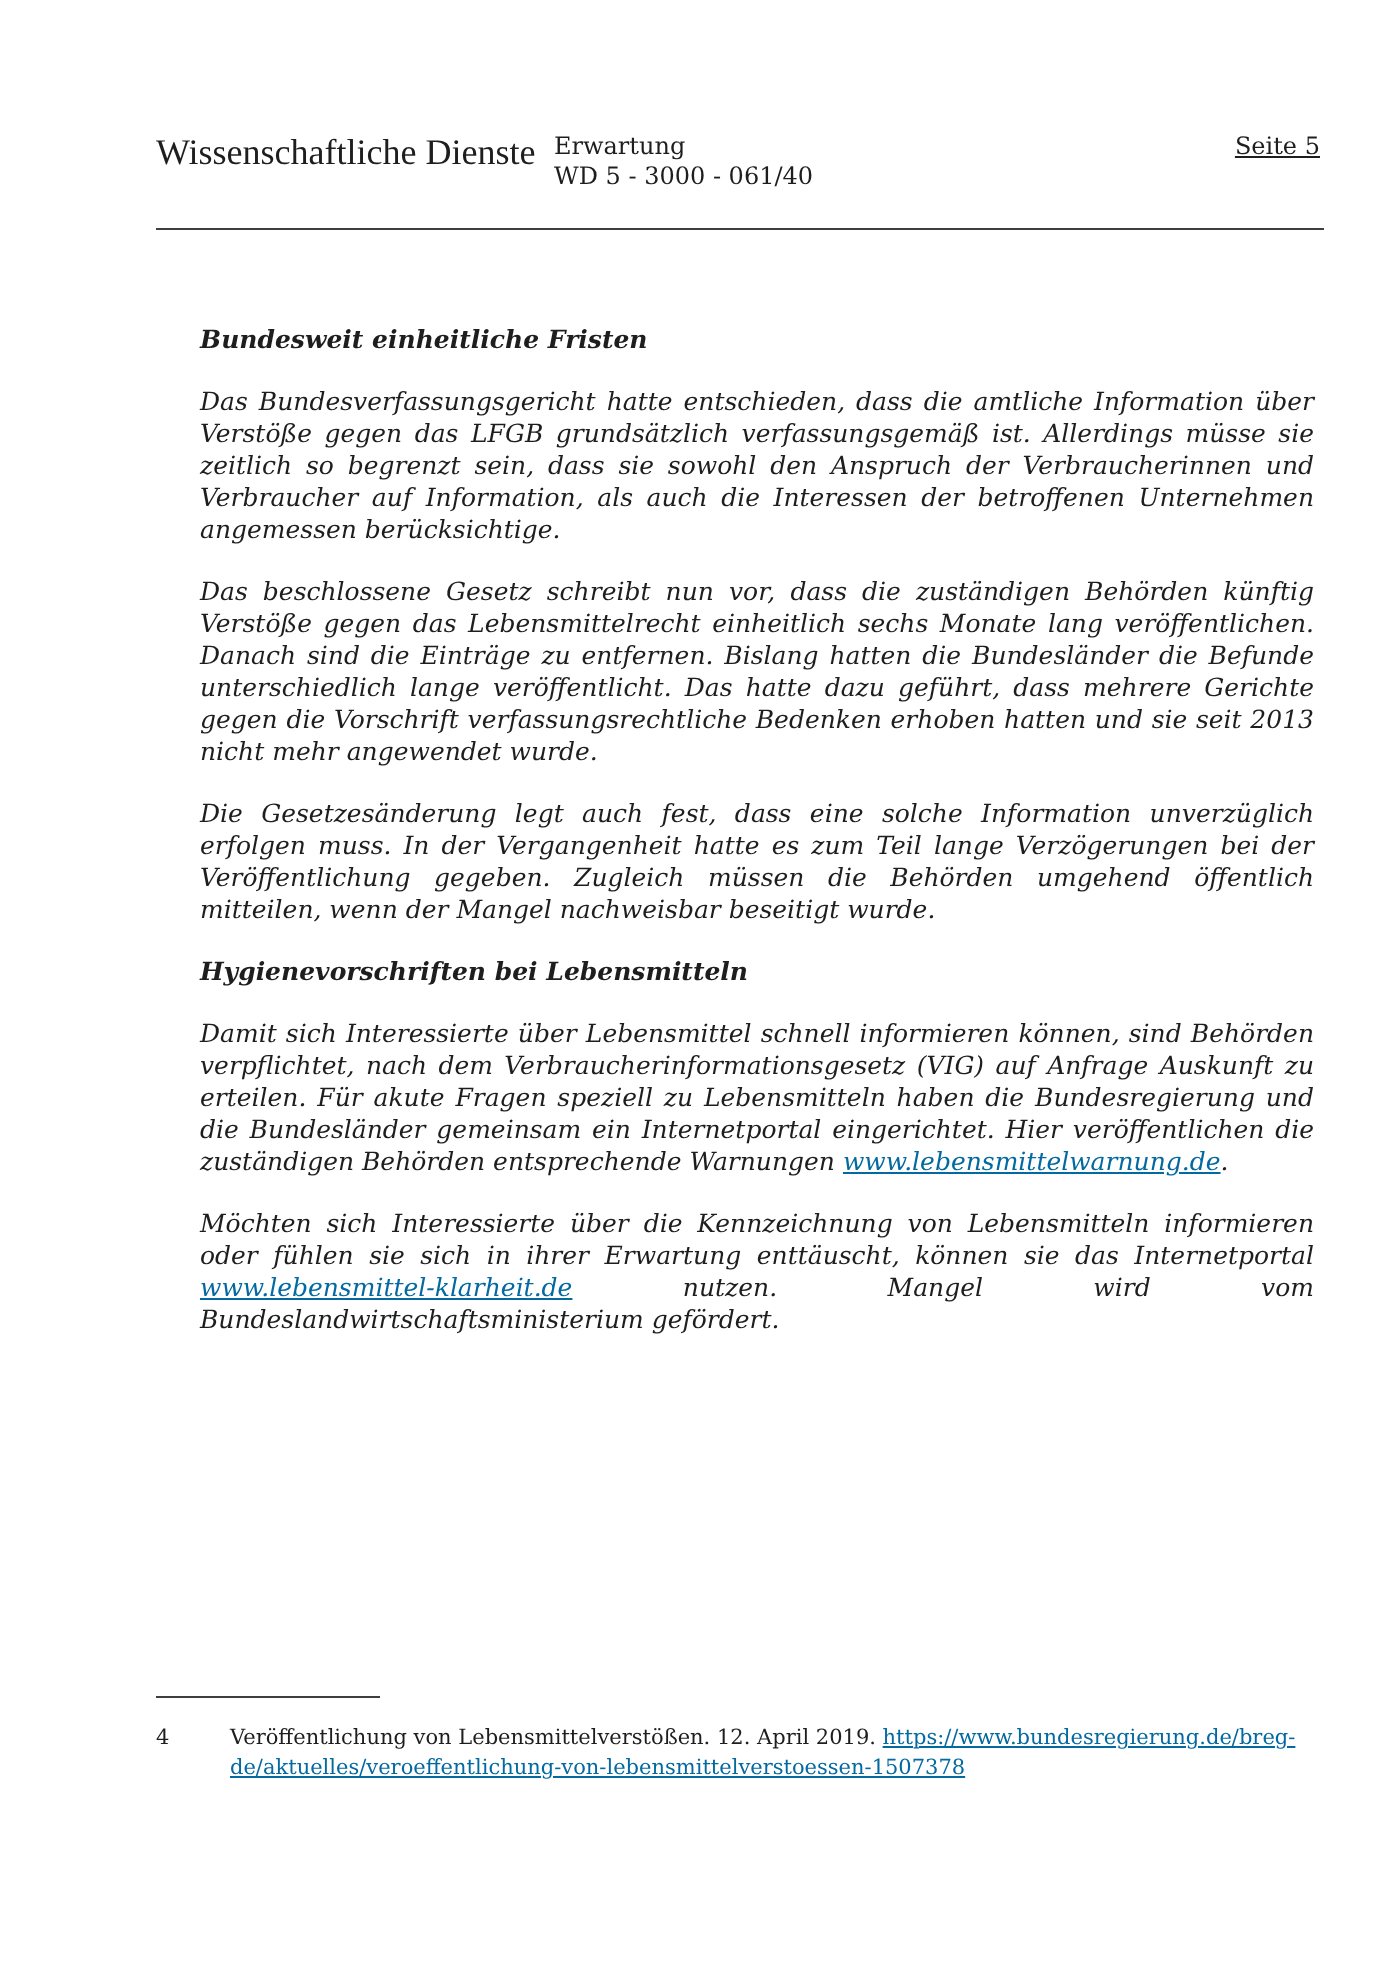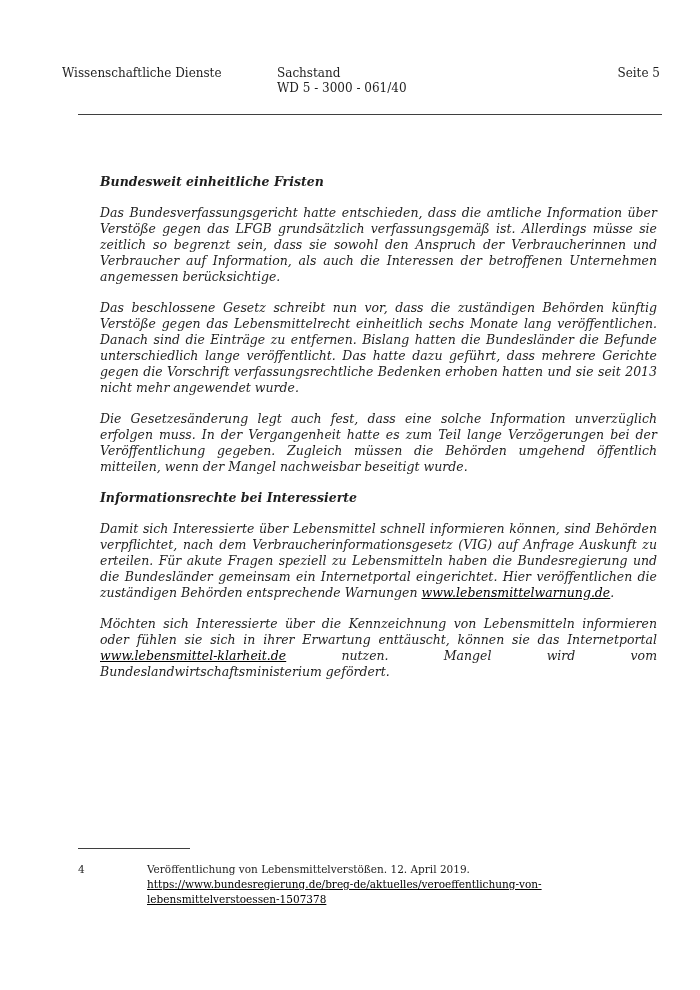--- a/index.html
+++ b/index.html
@@ -7,77 +7,77 @@
   body {
     width: 700px;
     height: 990px;
     position: relative;
     background: #ffffff;
     font-family: "DejaVu Serif", "Liberation Serif", serif;
     color: #1e1e1e;
   }
 
   
-  .header-left  { position: absolute; top: 66px; left: 62px;  font-size: 12px; }
+  .header-left  { position: absolute; top: 66px; left: 78px;  font-size: 18px; font-family: Liberation Serif, serif; }
   .header-center{ position: absolute; top: 66px; left: 277px; font-size: 12px; line-height: 15px; }
-  .header-right { position: absolute; top: 66px; right: 40px; font-size: 12px; }
+  .header-right { position: absolute; top: 66px; right: 40px; font-size: 12px; text-decoration: underline; }
   .header-rule  {
     position: absolute; top: 114px; left: 78px; width: 584px;
     border: 0; border-top: 1.3px solid #3f3f3f; margin: 0;
   }
 
   
   main {
     position: absolute; top: 159px; left: 100px; width: 557px;
     font-size: 12.5px; font-style: italic; line-height: 16px;
     text-align: justify; hyphens: auto; -webkit-hyphens: auto;
   }
   main p { margin: 0 0 15px 0; }
   main h3 {
     font-size: 12.5px; font-weight: bold; font-style: italic;
-    margin: 15px 0 15px 0;
+    margin: 3px 0 15px 0;
   }
-  .link { color: #000000; text-decoration: underline; cursor: pointer; overflow-wrap: break-word; }
+  .link { color: #0369a1; text-decoration: underline; cursor: pointer; overflow-wrap: break-word; }
   sup.fn-ref { font-size: 9px; line-height: 0; vertical-align: super; }
 
   
   .footnote-area {
     position: absolute; top: 848px; left: 78px; width: 582px;
     font-size: 10.5px; font-style: normal; line-height: 15px;
   }
   .fn-rule { width: 112px; border: 0; border-top: 1px solid #3f3f3f; margin: 0 0 13px 0; }
   .fn-row  { display: flex; }
   .fn-num  { flex: 0 0 37px; }
-  .fn-text { flex: 1; text-align: left; margin-left: 32px; }
+  .fn-text { flex: 1; text-align: left; }
   .fn-text .link { overflow-wrap: anywhere; }
 </style>
 </head>
 <body>
 
 <header>
   <div class="header-left">Wissenschaftliche Dienste</div>
   <div class="header-center">
-    <div>Sachstand</div>
+    <div>Erwartung</div>
     <div>WD 5 - 3000 - 061/40</div>
   </div>
   <div class="header-right">Seite 5</div>
   <hr class="header-rule">
 </header>
 
 <main>
 
   <h3>Bundesweit einheitliche Fristen</h3>
 
   <p>Das Bundesverfassungsgericht hatte entschieden, dass die amtliche Information über Verstöße gegen das LFGB grundsätzlich verfassungsgemäß ist. Allerdings müsse sie zeitlich so begrenzt sein, dass sie sowohl den Anspruch der Verbraucherinnen und Verbraucher auf Information, als auch die Interessen der betroffenen Unternehmen angemessen berücksichtige.</p>
 
   <p>Das beschlossene Gesetz schreibt nun vor, dass die zuständigen Behörden künftig Verstöße gegen das Lebensmittelrecht einheitlich sechs Monate lang veröffentlichen. Danach sind die Einträge zu entfernen. Bislang hatten die Bundesländer die Befunde unterschiedlich lange veröffentlicht. Das hatte dazu geführt, dass mehrere Gerichte gegen die Vorschrift verfassungsrechtliche Bedenken erhoben hatten und sie seit 2013 nicht mehr angewendet wurde.</p>
 
   <p>Die Gesetzesänderung legt auch fest, dass eine solche Information unverzüglich erfolgen muss. In der Vergangenheit hatte es zum Teil lange Verzögerungen bei der Veröffentlichung gegeben. Zugleich müssen die Behörden umgehend öffentlich mitteilen, wenn der Mangel nachweisbar beseitigt wurde.</p>
 
-  <h3>Informationsrechte bei Interessierte</h3>
+  <h3>Hygienevorschriften bei Lebensmitteln</h3>
 
   <p><span>Damit sich Interessierte über Lebensmittel schnell informieren können, sind Behörden verpflichtet, nach dem Verbraucherinformationsgesetz (VIG) auf Anfrage Auskunft zu erteilen. Für akute Fragen speziell zu Lebensmitteln haben die Bundesregierung und die Bundesländer gemeinsam ein Internetportal eingerichtet. Hier veröffentlichen die zuständigen Behörden entsprechende Warnungen </span><a class="link">www.lebensmittelwarnung.de</a><span>.</span></p>
 
   <p><span>Möchten sich Interessierte über die Kennzeichnung von Lebensmitteln informieren oder fühlen sie sich in ihrer Erwartung enttäuscht, können sie das Internetportal </span><a class="link">www.lebensmittel-klarheit.de</a><span> nutzen. Mangel wird vom Bundeslandwirtschaftsministerium gefördert.</span></p>
 
 
 </main>
 
 <div class="footnote-area">
   <hr class="fn-rule">

